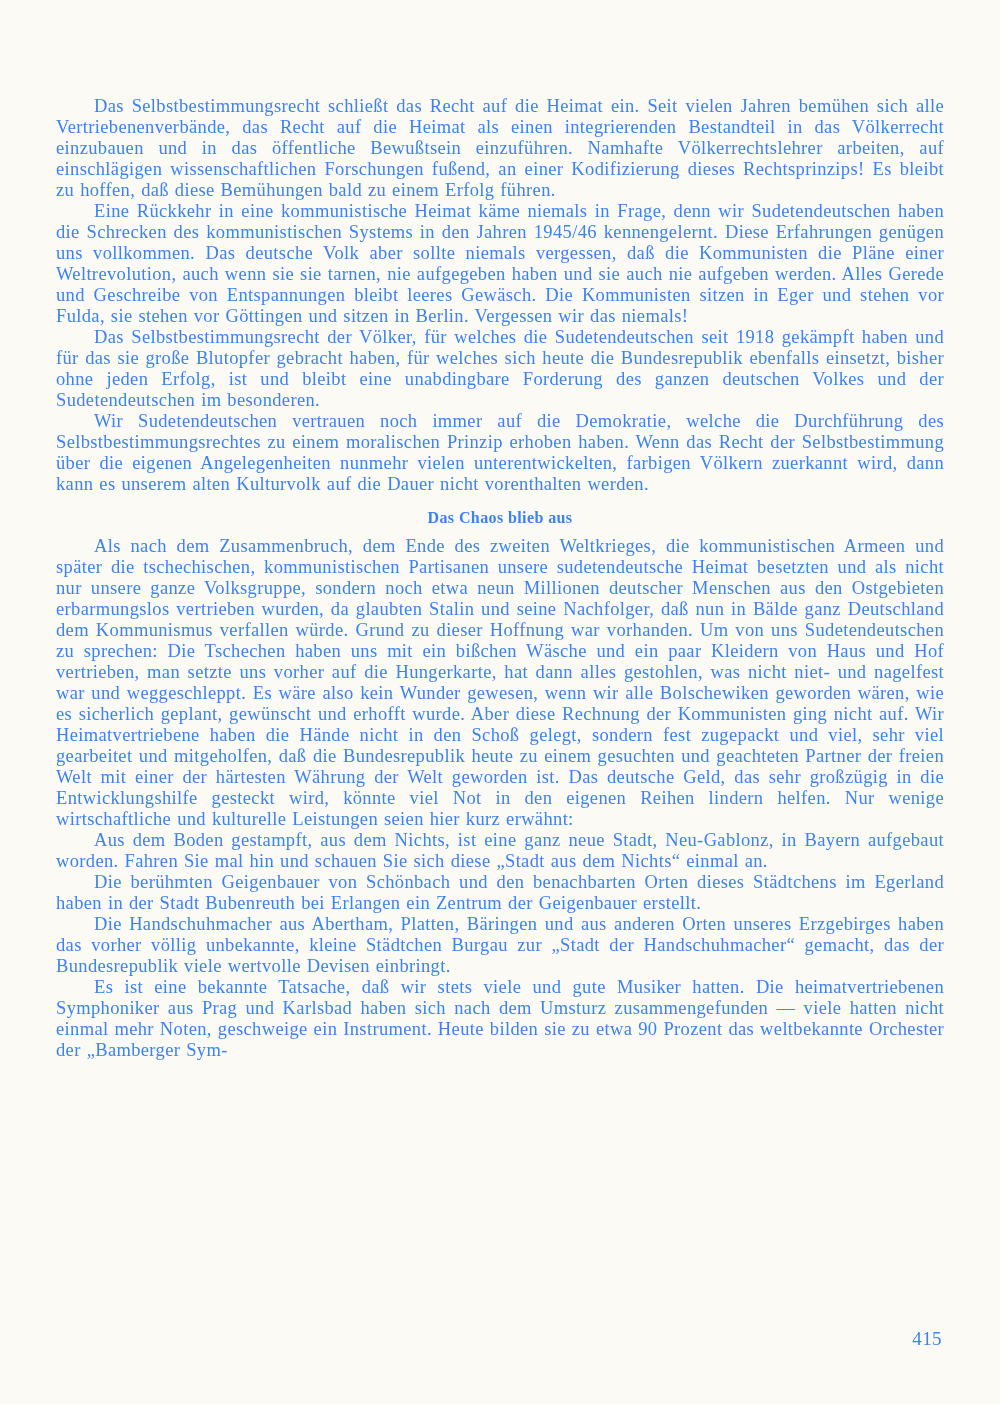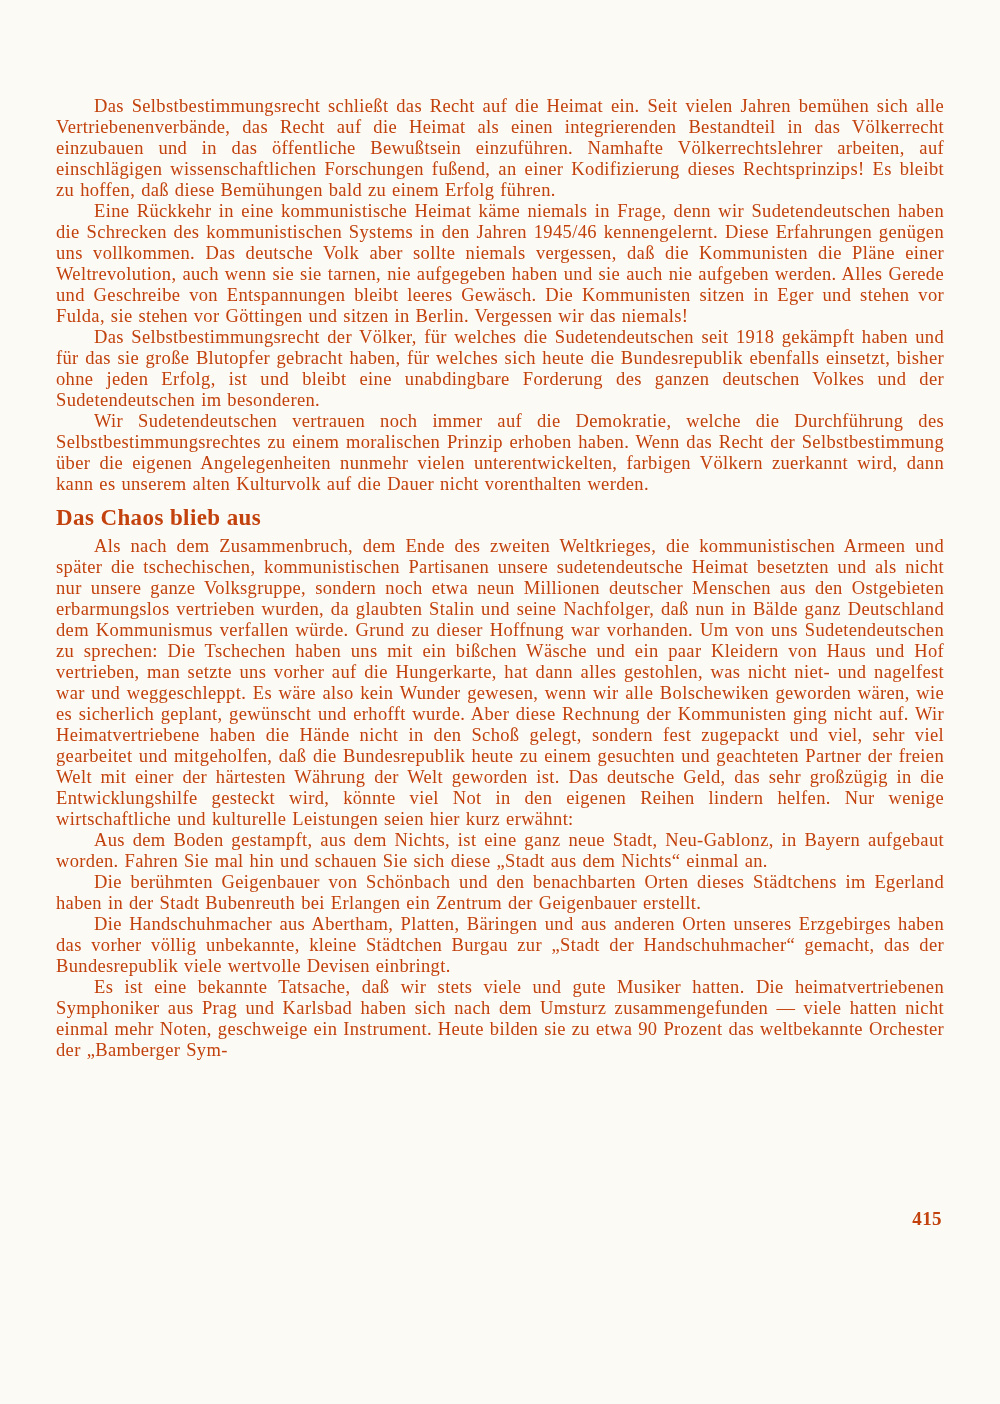--- a/index.html
+++ b/index.html
@@ -9,51 +9,51 @@
   }
   .sheet {
     position: relative;
     width: 1000px;
     height: 1404px;
     margin: 0 auto;
     background: #fbfaf4;
     box-sizing: border-box;
     padding: 96px 56px 0 56px;
     font-family: "Liberation Serif", "DejaVu Serif", serif;
-    color: #c2410c;
+    color: #3b82f6;
     overflow: hidden;
   }
   .text-block {
     width: 888px;
   }
   .para {
     margin: 0;
     text-indent: 38px;
     text-align: justify;
     font-size: 18.5px;
     line-height: 21px;
     letter-spacing: 0.35px;
     word-spacing: 1px;
     hyphens: auto;
     -webkit-hyphens: auto;
   }
   .heading {
     margin: 12px 0 8px 0;
-    text-align: left;
-    font-size: 23px;
+    text-align: center;
+    font-size: 16px;
     font-weight: bold;
     line-height: 21px;
     letter-spacing: 0.4px;
   }
   .page-number {
     position: absolute;
-    top: 1208px;
+    top: 1328px;
     right: 58px;
     font-size: 19px;
-    font-weight: bold;
+    font-weight: normal;
     letter-spacing: 0.4px;
   }
 </style>
 </head>
 <body>
 
 <div class="sheet">
   <div class="text-block">
     <p class="para">Das Selbstbestimmungsrecht schließt das Recht auf die Heimat ein. Seit vielen Jahren bemühen sich alle Vertriebenenverbände, das Recht auf die Heimat als einen integrierenden Bestandteil in das Völkerrecht einzubauen und in das öffentliche Bewußtsein einzuführen. Namhafte Völkerrechtslehrer arbeiten, auf einschlägigen wissenschaftlichen Forschungen fußend, an einer Kodifizierung dieses Rechtsprinzips! Es bleibt zu hoffen, daß diese Bemühungen bald zu einem Erfolg führen.</p>
     <p class="para">Eine Rückkehr in eine kommunistische Heimat käme niemals in Frage, denn wir Sudetendeutschen haben die Schrecken des kommunistischen Systems in den Jahren 1945/46 kennengelernt. Diese Erfahrungen genügen uns vollkommen. Das deutsche Volk aber sollte niemals vergessen, daß die Kommunisten die Pläne einer Weltrevolution, auch wenn sie sie tarnen, nie aufgegeben haben und sie auch nie aufgeben werden. Alles Gerede und Geschreibe von Entspannungen bleibt leeres Gewäsch. Die Kommunisten sitzen in Eger und stehen vor Fulda, sie stehen vor Göttingen und sitzen in Berlin. Vergessen wir das niemals!</p>

